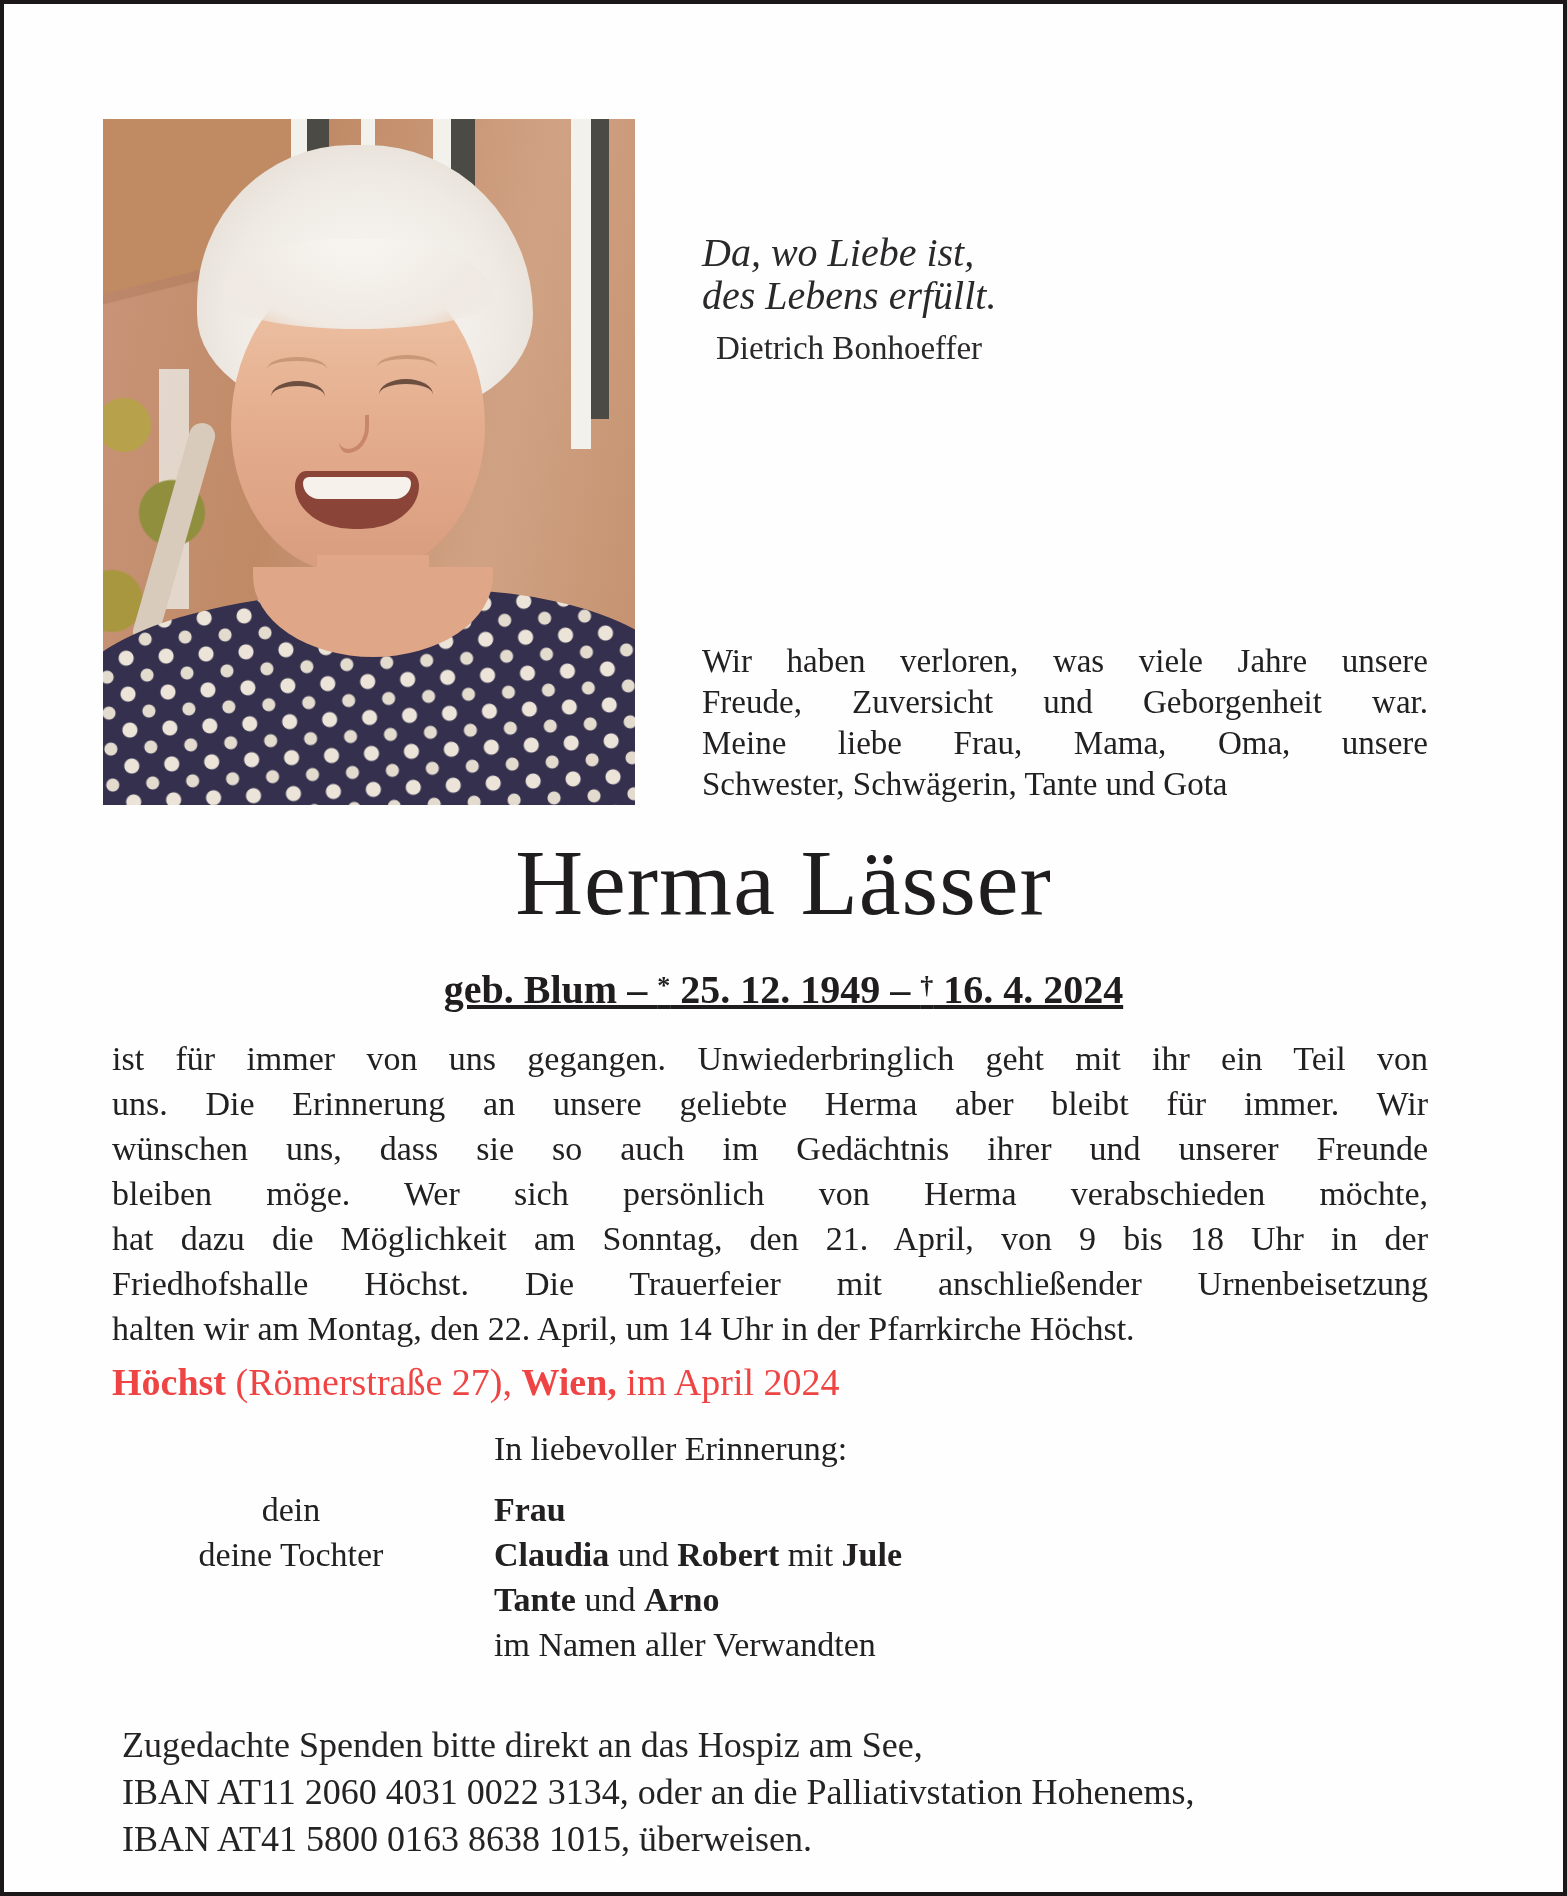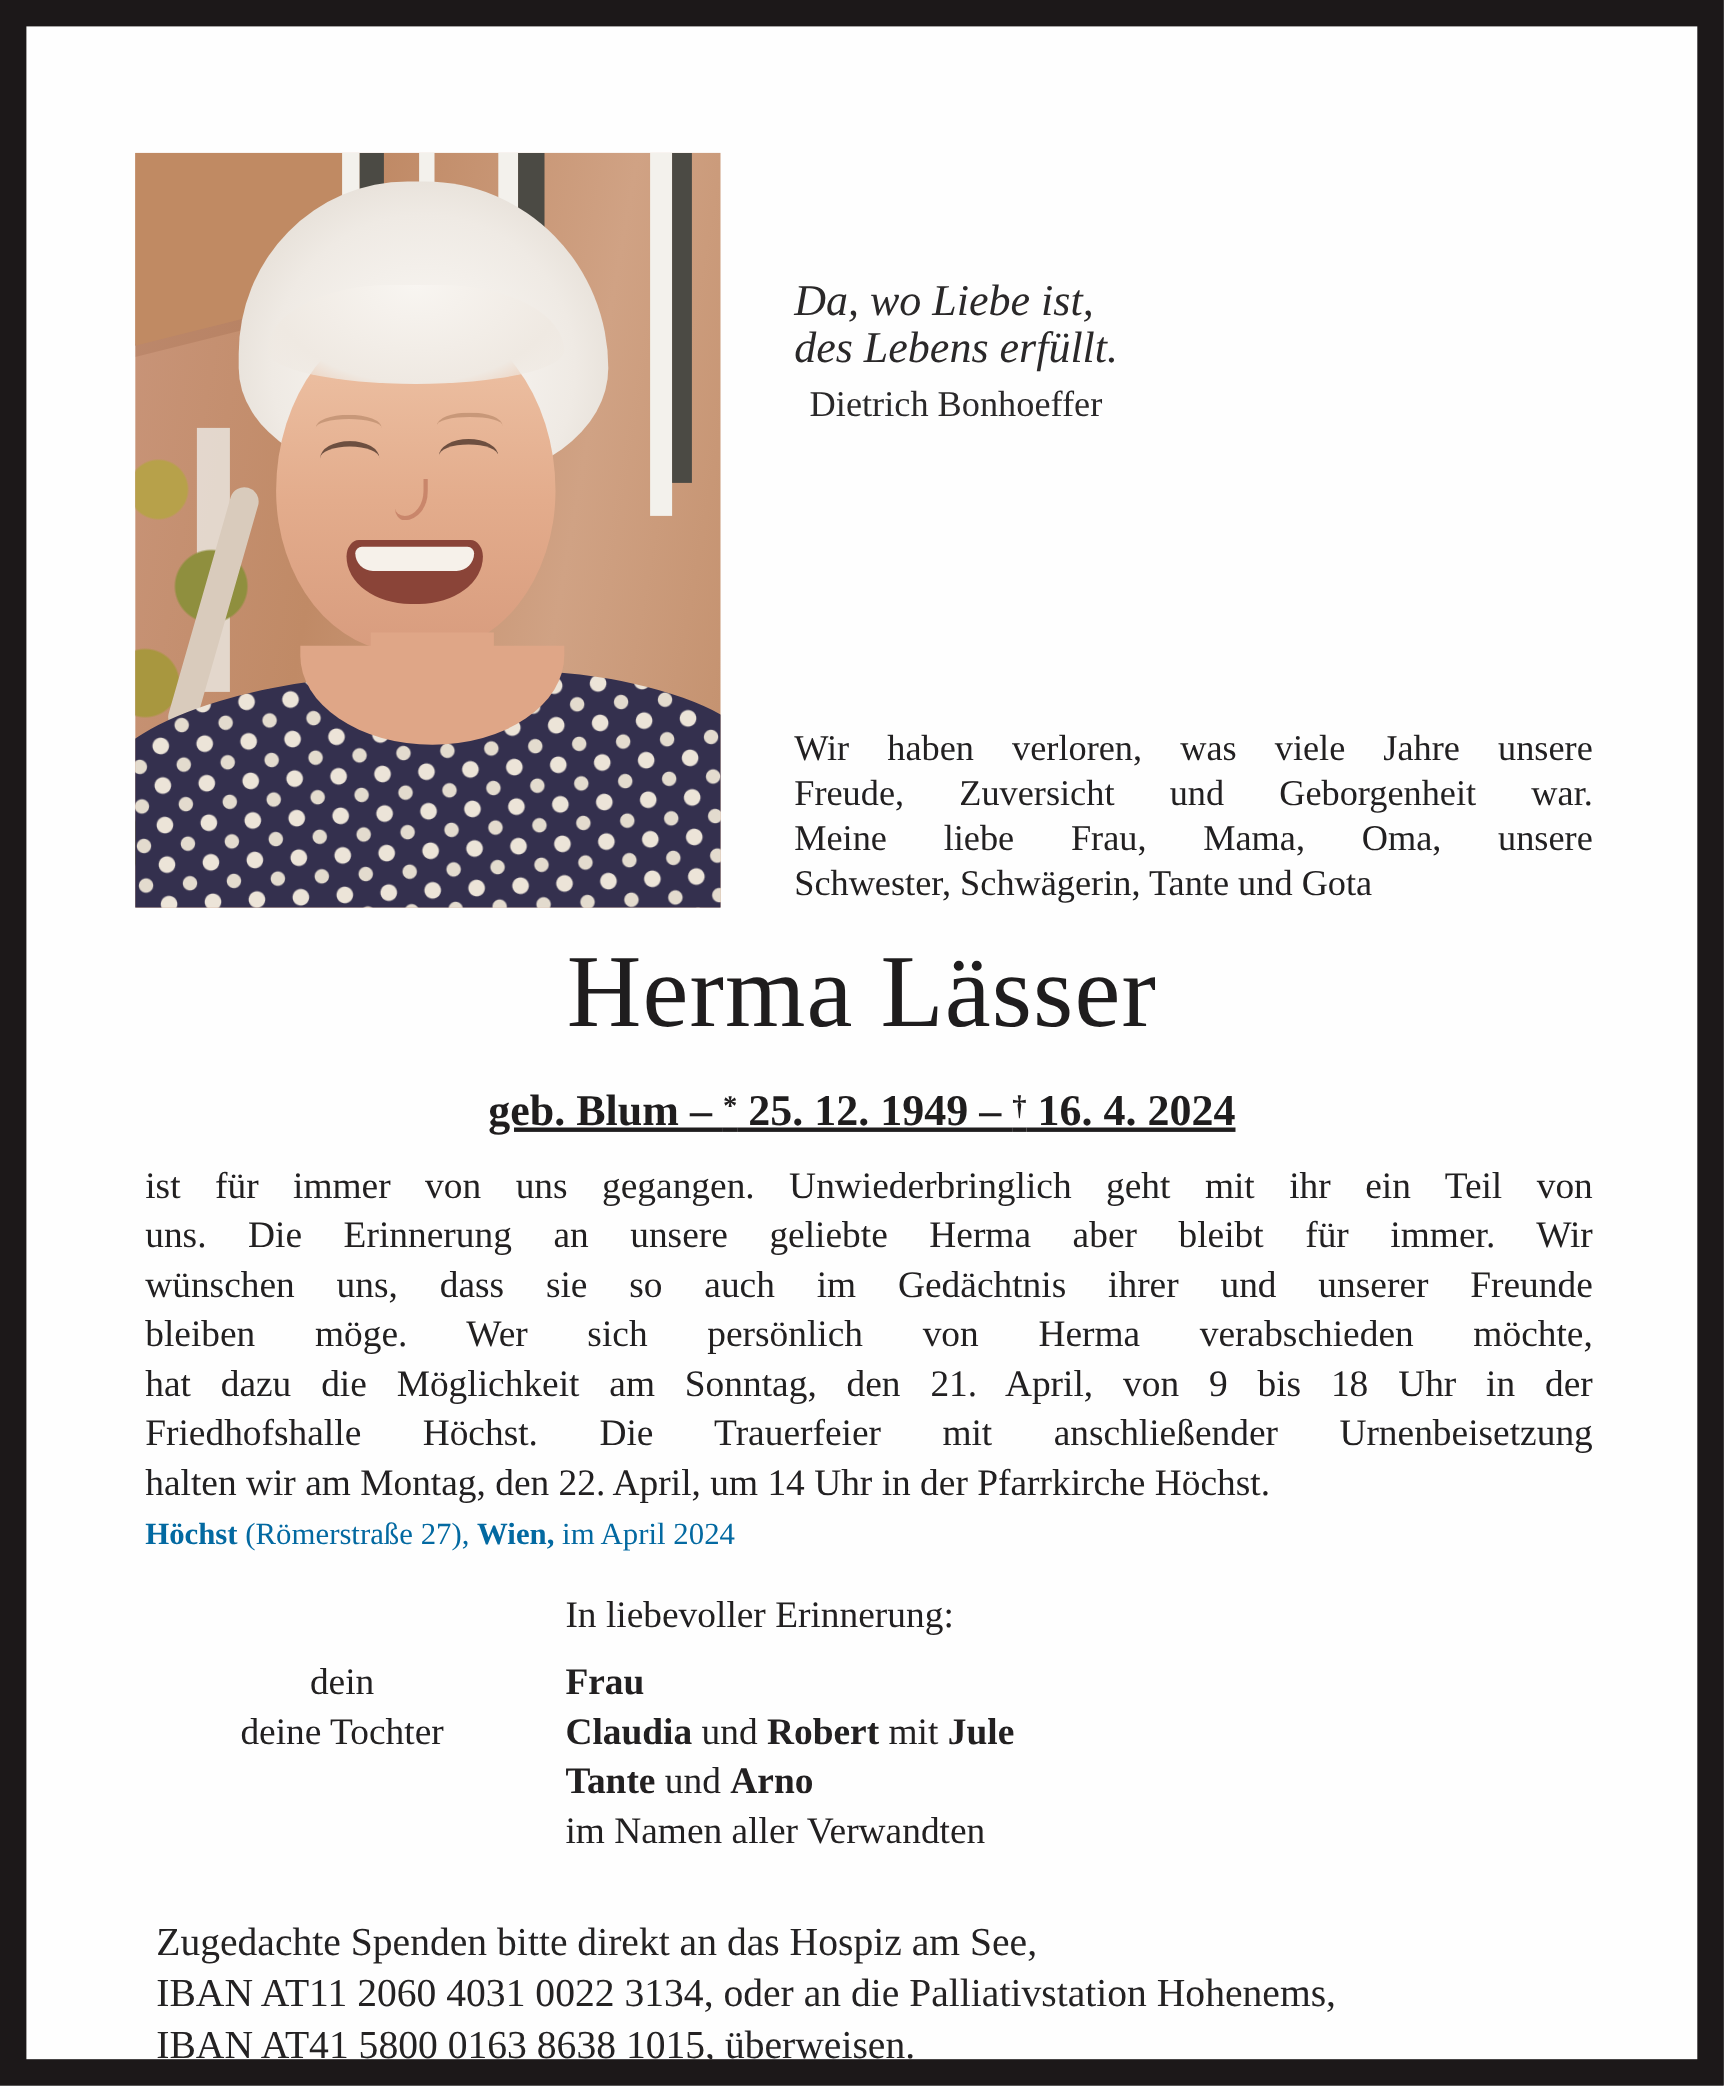--- a/index.html
+++ b/index.html
@@ -1,18 +1,18 @@
 <!DOCTYPE html>
 <html><head>
 <meta charset="utf-8">
 <style>
   html,body{margin:0;padding:0;background:#1c1819;}
   .frame{
     width:1567px;height:1896px;box-sizing:border-box;
-    background:#1c1819;padding:24px;
+    background:#1c1819;padding:4px;
     font-family:"Liberation Serif","DejaVu Serif",serif;
     color:#222021;
   }
   .sheet{position:relative;width:100%;height:100%;background:#fefefe;overflow:hidden;}
 
   
   .photo{position:absolute;left:99px;top:115px;width:532px;height:686px;overflow:hidden;
     background:linear-gradient(100deg,#c9957a 0%,#c08a66 35%,#d0a284 70%,#c3906d 100%);}
   .photo .beam{position:absolute;left:-40px;top:-30px;width:260px;height:180px;
     background:#c08a63;transform:rotate(-14deg);box-shadow:8px 10px 0 rgba(120,70,40,.15);}
@@ -80,21 +80,21 @@
     font-size:94px;line-height:104px;letter-spacing:1px;color:#1f1d1e;}
   .dates{position:absolute;left:0;right:0;top:962px;text-align:center;
     font-size:40px;font-weight:bold;color:#1f1d1e;text-decoration:underline;}
   .dates sup{font-size:26px;vertical-align:9px;}
 
   
   .main-par{position:absolute;left:108px;width:1316px;top:1032px;
     font-size:34px;line-height:45px;color:#222021;}
 
   
-  .location{position:absolute;left:108px;top:1356px;font-size:28px;color:#0369a1;}
+  .location{position:absolute;left:108px;top:1356px;font-size:38px;color:#ef4444;}
   .location b{font-weight:bold;}
 
   
   .memorial{position:absolute;left:96px;right:116px;top:1422px;font-size:34px;color:#222021;}
   .mem-row{display:flex;line-height:45px;}
   .mem-label{width:382px;padding-right:12px;text-align:center;white-space:nowrap;}
   .mem-names{flex:1;text-align:left;}
   .mem-names b{font-weight:bold;}
   .mem-title{margin-bottom:16px;}
 

